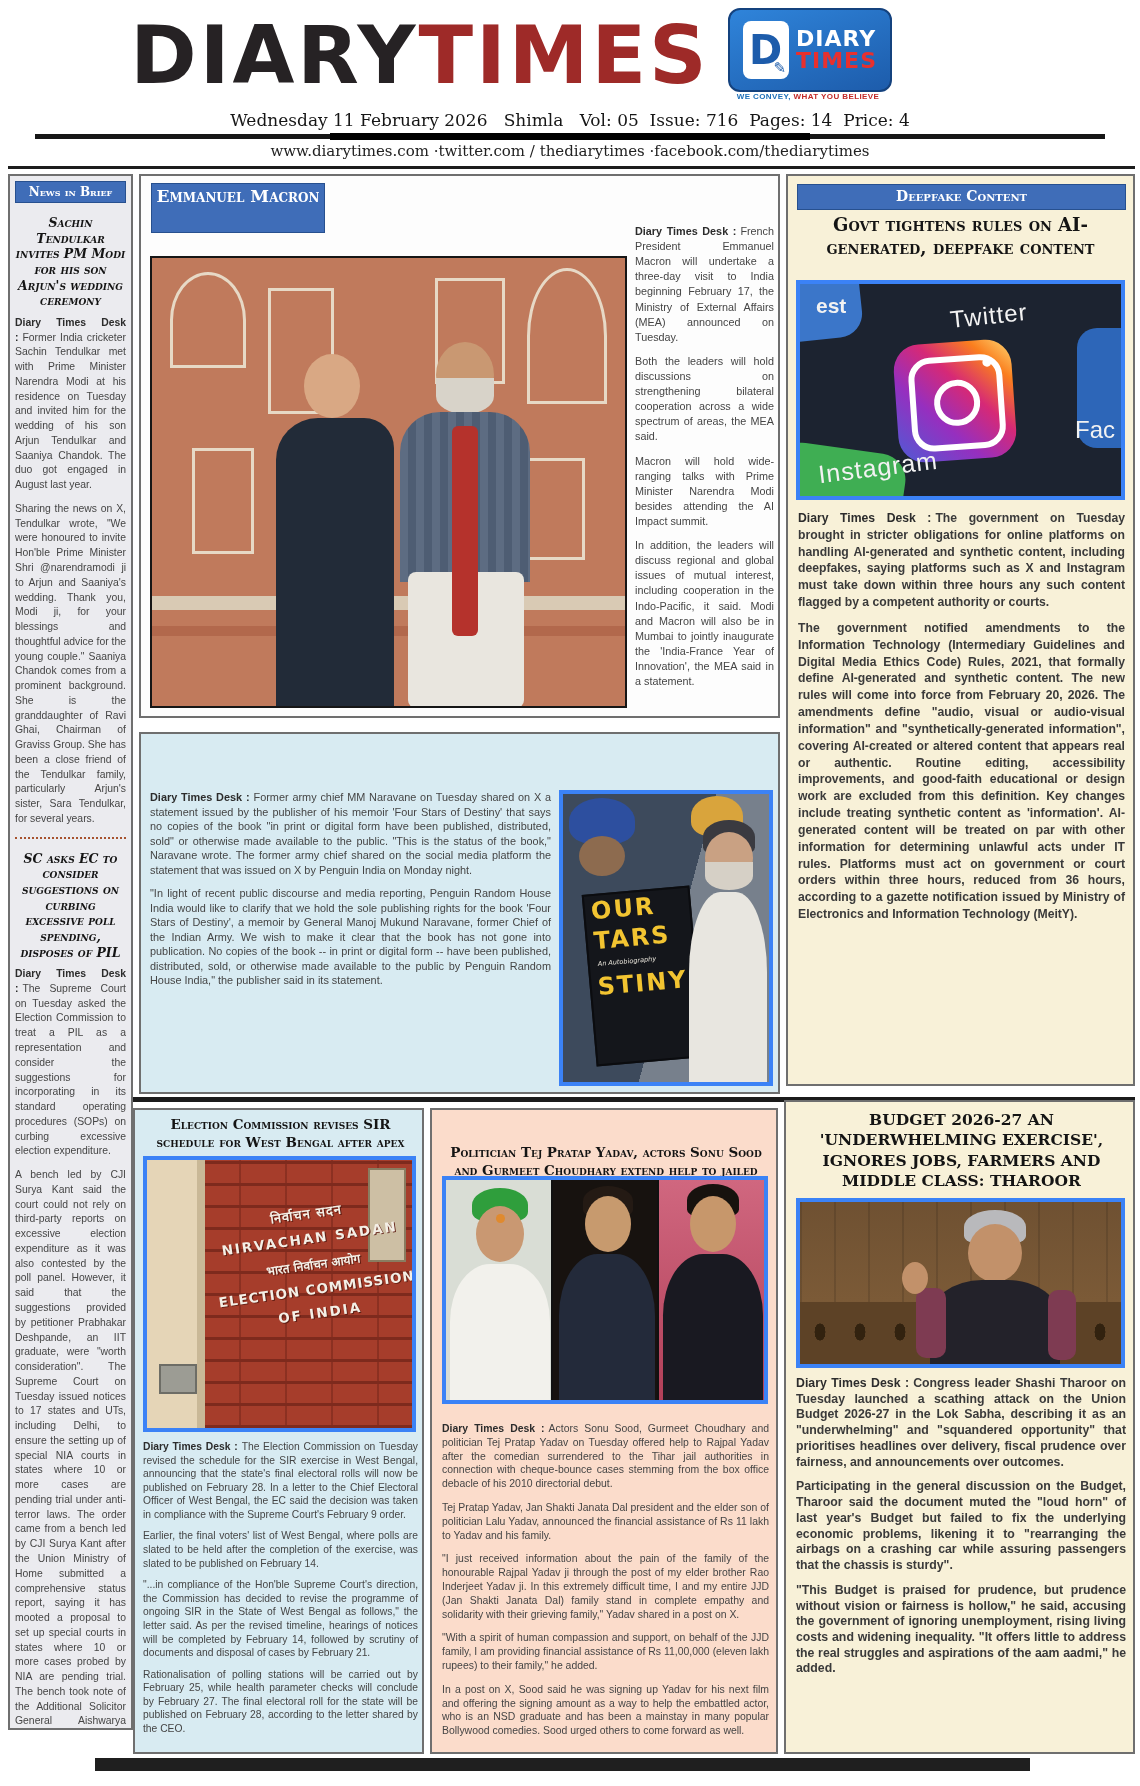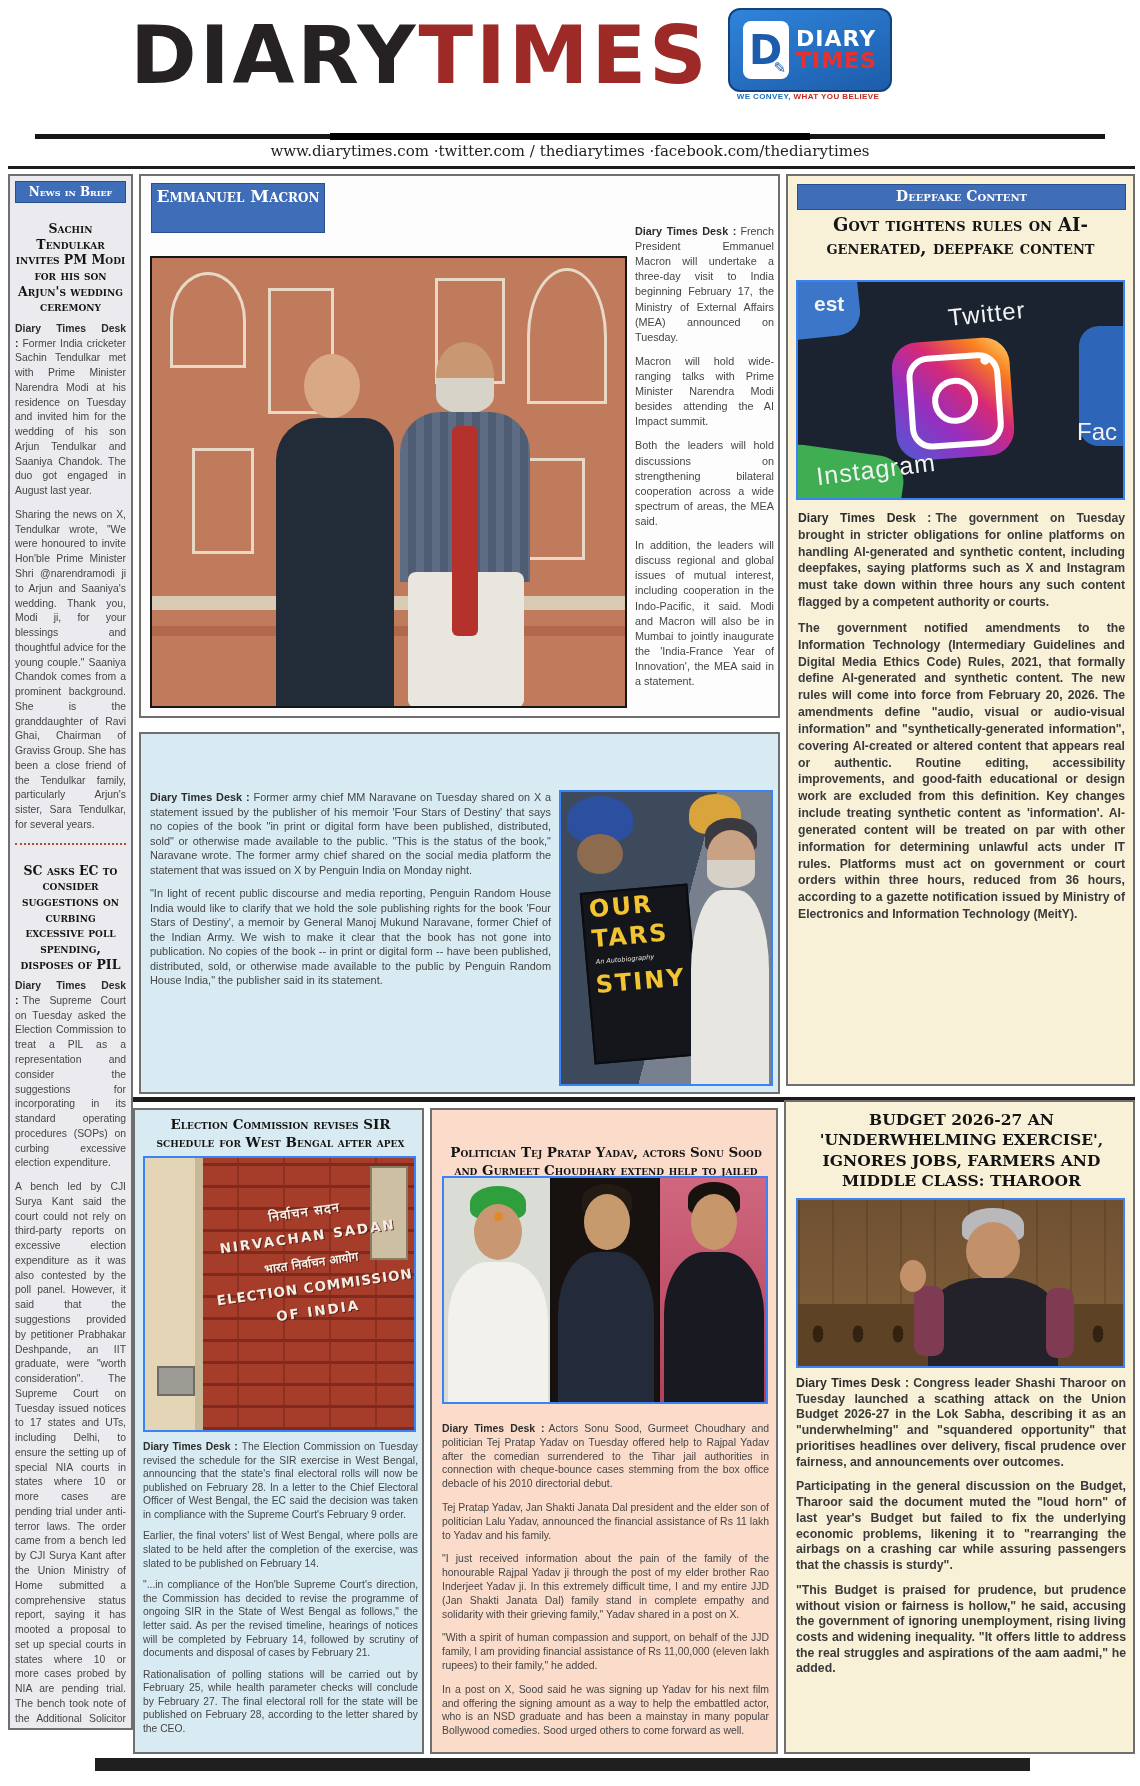--- a/index.html
+++ b/index.html
@@ -36,27 +36,27 @@
   
   .nbox{position:absolute;border:2px solid #6f6f6f;box-sizing:border-box;overflow:hidden;}
   .band{background:#3f6db8;color:#ffffff;font-family:"DejaVu Serif",serif;font-weight:bold;
         font-variant:small-caps;text-align:center;border:1px solid #27508f;}
   .hl{font-family:"DejaVu Serif",serif;font-weight:bold;color:#141414;text-align:center;}
   .sc{font-variant:small-caps;}
   .bodytxt{text-align:justify;color:#454545;}
   .bodytxt p{margin:0 0 9px 0;}
   .byline{color:#2c2c2c;font-weight:bold;margin-right:4px;}
   .bold-body{font-weight:bold;color:#3a3a3a;}
-  .photo{position:absolute;border:2px solid #3b82f6;box-sizing:border-box;overflow:hidden;}
+  .photo{position:absolute;border:4px solid #3b82f6;box-sizing:border-box;overflow:hidden;}
 
   
   .sidebar{left:8px;top:174px;width:125px;height:1556px;background:#ebebef;}
   .sidebar-inner{position:absolute;left:5px;top:5px;width:111px;}
   .sb-band{font-size:12px;padding:3px 0;margin-bottom:8px;}
-  .sb-hl{font-size:12.5px;line-height:1.25;margin:18px 0 7px 0;}
+  .sb-hl{font-size:12.5px;line-height:1.25;margin:12px 0 7px 0;font-style:italic;}
   .sb-txt{font-size:10.4px;line-height:1.42;}
   .dotted-div{border-top:2px dotted #a6522e;margin:10px 0 10px 0;}
 
   
   .macron-box{left:139px;top:174px;width:641px;height:544px;background:#fdfdfd;}
   .mk-kicker{left:10px;top:7px;width:172px;height:46px;font-size:17px;line-height:21px;padding-top:2px;}
   .mk-hl{left:192px;top:6px;width:442px;font-size:19.5px;line-height:1.15;}
   .mk-photo{left:9px;top:80px;width:477px;height:452px;background:#c07a5c;border:2px solid #161616;}
   .orn{position:absolute;border:3px solid #e7d9c6;}
   .mk-ledge{position:absolute;left:0;bottom:96px;width:100%;height:14px;background:#d9cab4;}
@@ -158,20 +158,21 @@
       <div class="logo-words">
         <div class="w1">DIARY</div>
         <div class="w2">TIMES</div>
       </div>
     </div>
     <div class="logo-tag">
       <span class="t1">WE CONVEY,</span><span class="t2"> WHAT YOU BELIEVE</span>
     </div>
   </div>
 
+  <div class="abs dateline">Wednesday 11 February 2026&nbsp;&nbsp;&nbsp;Shimla&nbsp;&nbsp;&nbsp;Vol: 05&nbsp;&nbsp;Issue: 716&nbsp;&nbsp;Pages: 14&nbsp;&nbsp;Price: 4</div>
   <div class="abs rule-thick"></div>
   <div class="abs rule-mid"></div>
   <div class="abs weburl">www.diarytimes.com ·twitter.com / thediarytimes ·facebook.com/thediarytimes</div>
   <div class="abs rule-top-content"></div>
 
   <div class="nbox sidebar">
     <div class="sidebar-inner">
       <div class="band sb-band">News in Brief</div>
 
       <div class="hl sc sb-hl">Sachin Tendulkar invites PM Modi for his son Arjun's wedding ceremony</div>
@@ -211,22 +212,22 @@
         <div class="head" style="left:36px;top:0;width:58px;height:66px;background:#c99872;"></div>
         <div class="head" style="left:36px;top:36px;width:58px;height:36px;background:#d8d3c9;border-radius:0 0 50% 50%;"></div>
         <div class="mk-right-jkt"></div>
         <div class="mk-kurta"></div>
         <div class="mk-scarf"></div>
       </div>
     </div>
 
     <div class="abs bodytxt mk-textcol">
       <p><b class="byline">Diary Times Desk :</b><span>French President Emmanuel Macron will undertake a three-day visit to India beginning February 17, the Ministry of External Affairs (MEA) announced on Tuesday.</span></p>
+      <p>Both the leaders will hold discussions on strengthening bilateral cooperation across a wide spectrum of areas, the MEA said.</p>
       <p>Macron will hold wide-ranging talks with Prime Minister Narendra Modi besides attending the AI Impact summit.</p>
-      <p>Both the leaders will hold discussions on strengthening bilateral cooperation across a wide spectrum of areas, the MEA said.</p>
       <p>In addition, the leaders will discuss regional and global issues of mutual interest, including cooperation in the Indo-Pacific, it said. Modi and Macron will also be in Mumbai to jointly inaugurate the 'India-France Year of Innovation', the MEA said in a statement.</p>
     </div>
   </div>
 
   <div class="nbox nar-box">
     <div class="abs bodytxt nar-body">
       <p><b class="byline">Diary Times Desk :</b><span>Former army chief MM Naravane on Tuesday shared on X a statement issued by the publisher of his memoir 'Four Stars of Destiny' that says no copies of the book "in print or digital form have been published, distributed, sold" or otherwise made available to the public. "This is the status of the book," Naravane wrote. The former army chief shared on the social media platform the statement that was issued on X by Penguin India on Monday night.</span></p>
       <p>"In light of recent public discourse and media reporting, Penguin Random House India would like to clarify that we hold the sole publishing rights for the book 'Four Stars of Destiny', a memoir by General Manoj Mukund Naravane, former Chief of the Indian Army. We wish to make it clear that the book has not gone into publication. No copies of the book -- in print or digital form -- have been published, distributed, sold, or otherwise made available to the public by Penguin Random House India," the publisher said in its statement.</p>
     </div>
     <div class="photo nar-photo">

